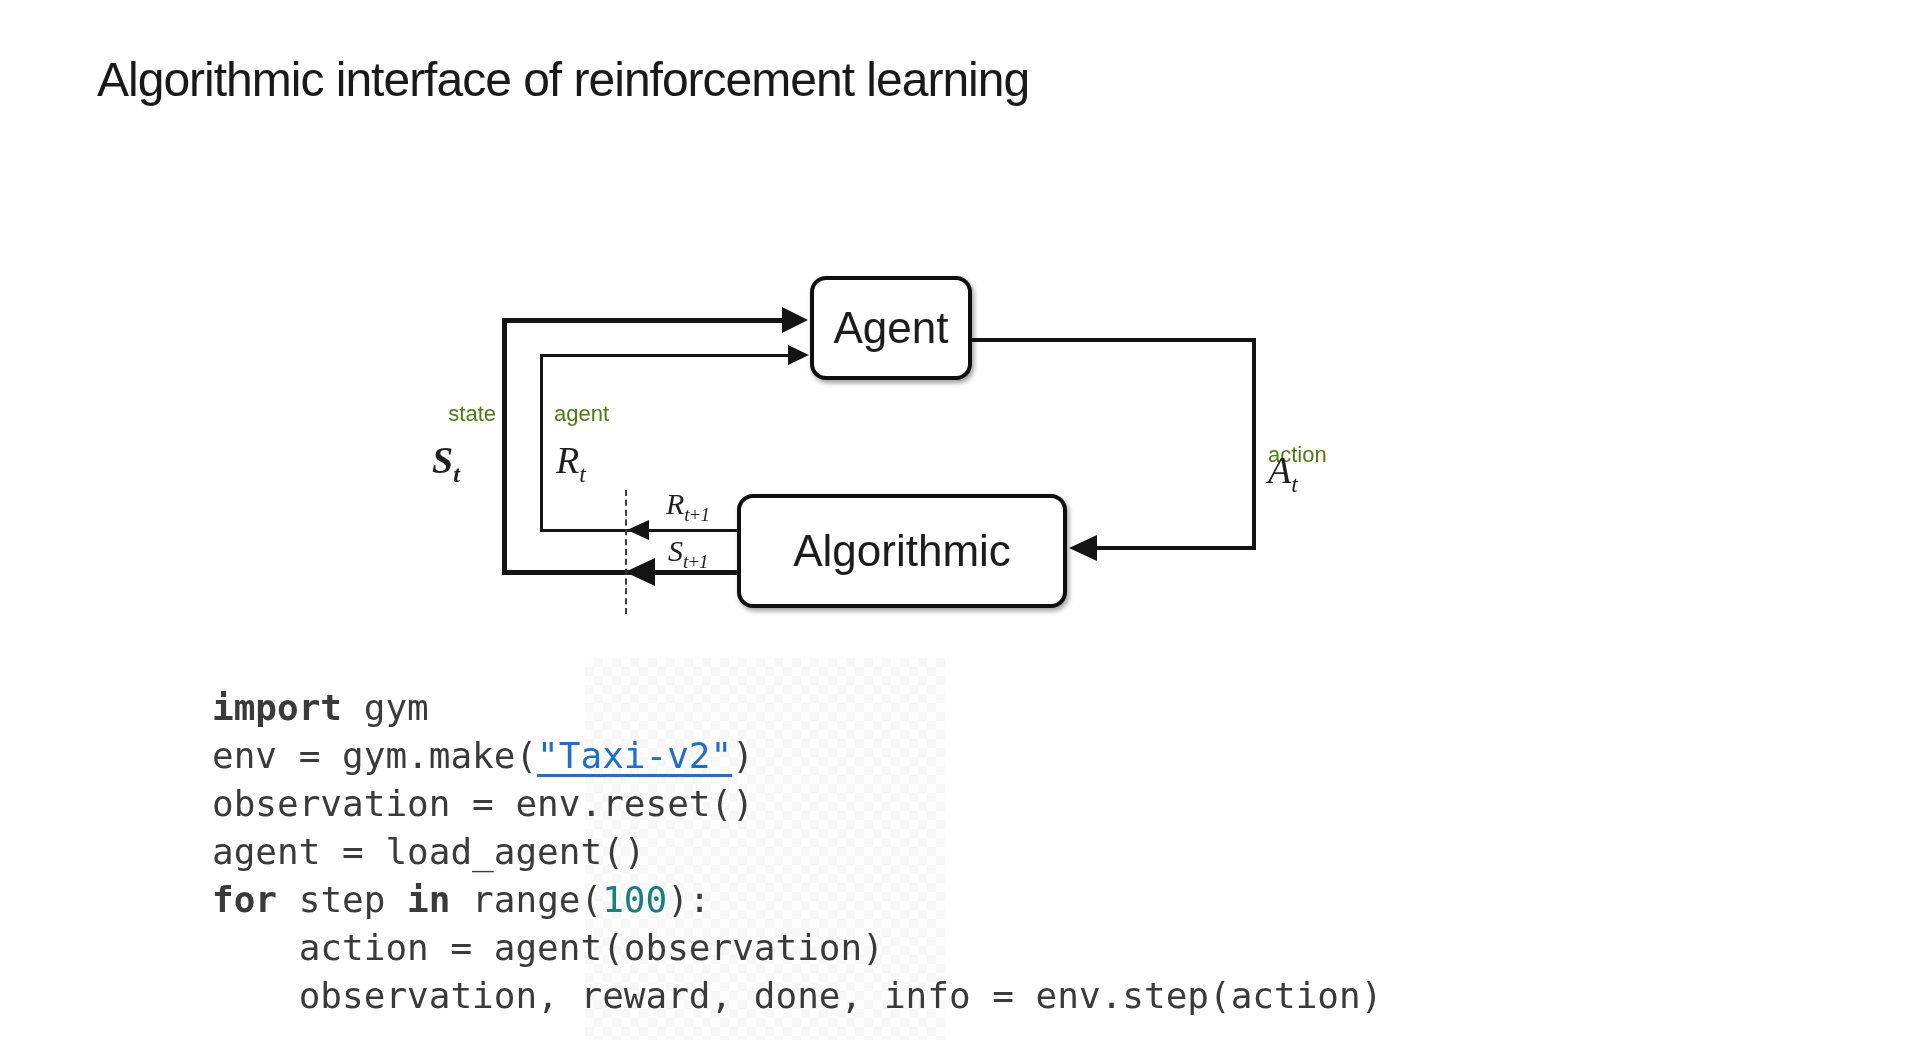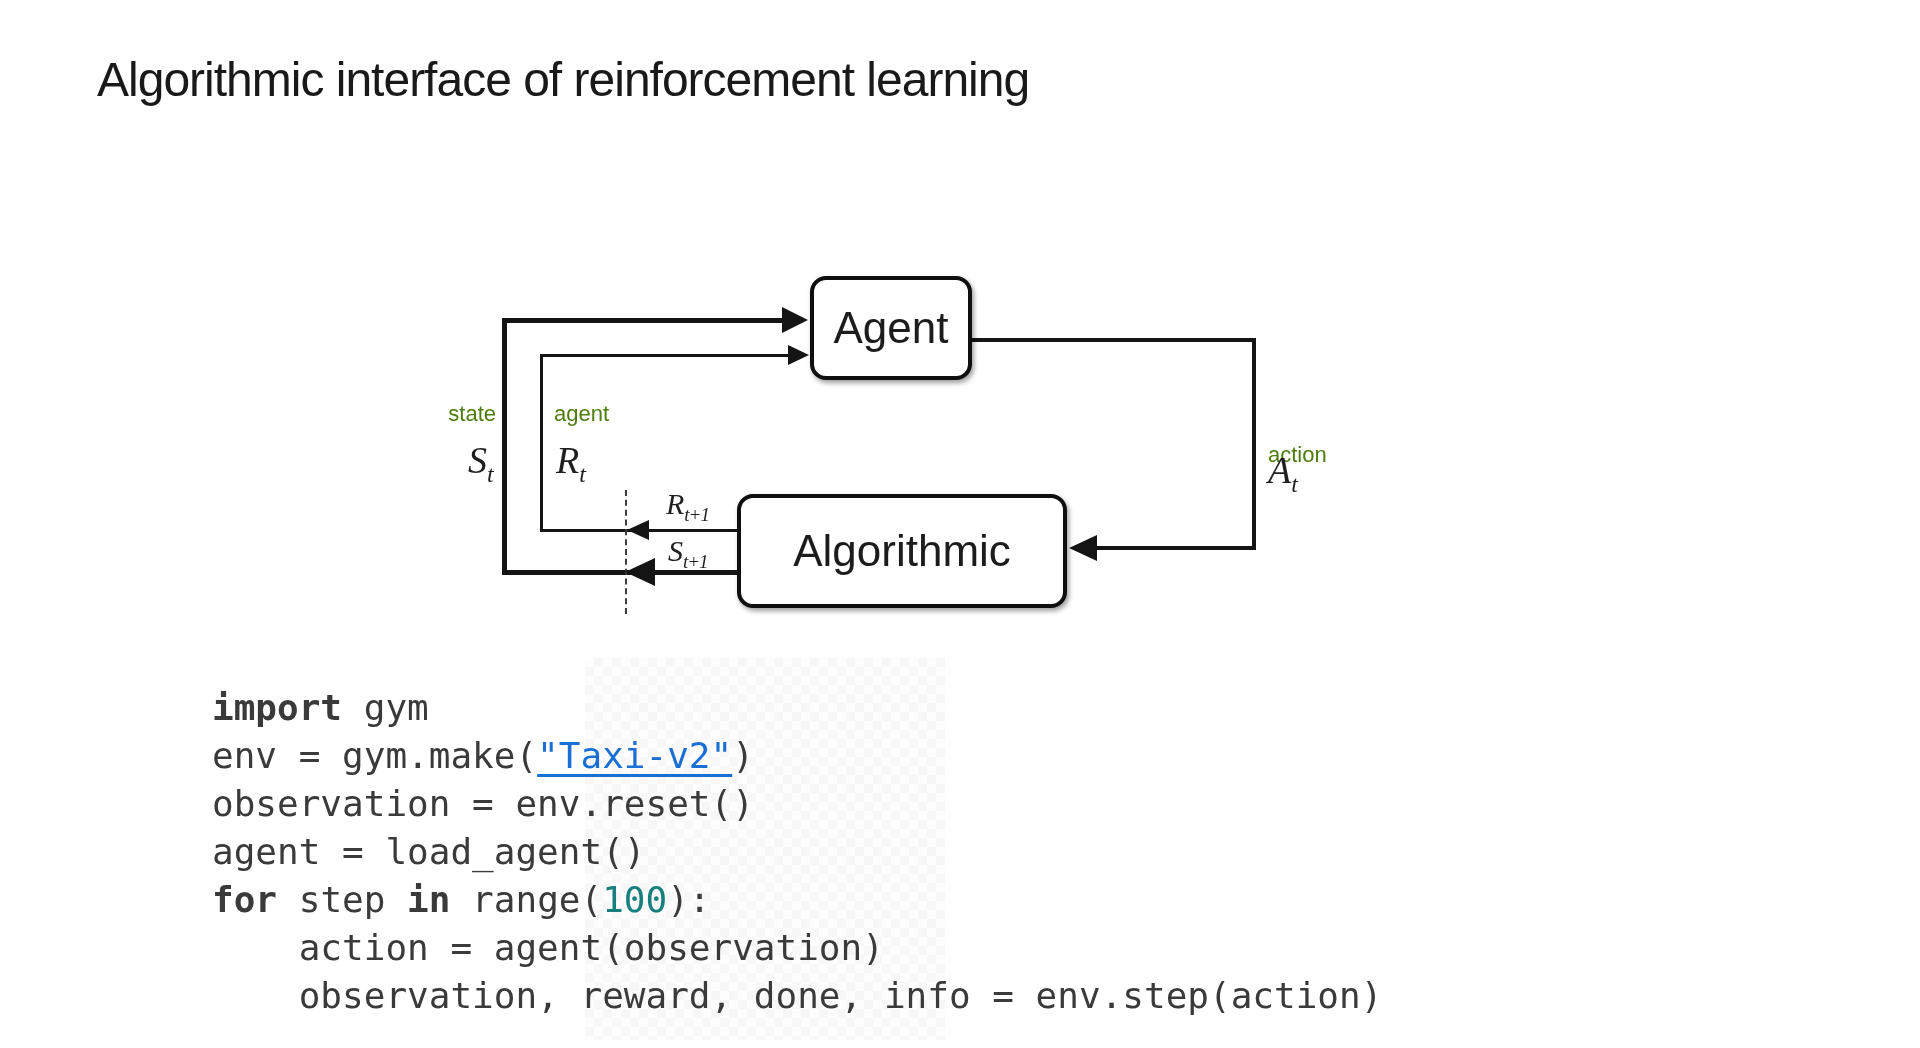--- a/index.html
+++ b/index.html
@@ -137,21 +137,21 @@
     <div class="dashed-line" style="left:625px; top:490px; height:124px;"></div>
 
     <div class="node" style="left:810px; top:276px; width:162px; height:104px;">
       <span>Agent</span>
     </div>
     <div class="node" style="left:737px; top:494px; width:330px; height:114px;">
       <span>Algorithmic</span>
     </div>
 
     <div class="diag-label" style="left:380px; top:401px; width:116px; text-align:right;">state</div>
-    <div class="math" style="left:468px; top:438px;">
+    <div class="math" style="left:432px; top:438px;font-weight:bold;">
       <span>S</span><span class="msub">t</span>
     </div>
 
     <div class="diag-label" style="left:554px; top:401px;">agent</div>
     <div class="math" style="left:556px; top:438px;">
       <span>R</span><span class="msub">t</span>
     </div>
 
     <div class="math math-sm" style="left:666px; top:487px;">
       <span>R</span><span class="msub">t+1</span>

